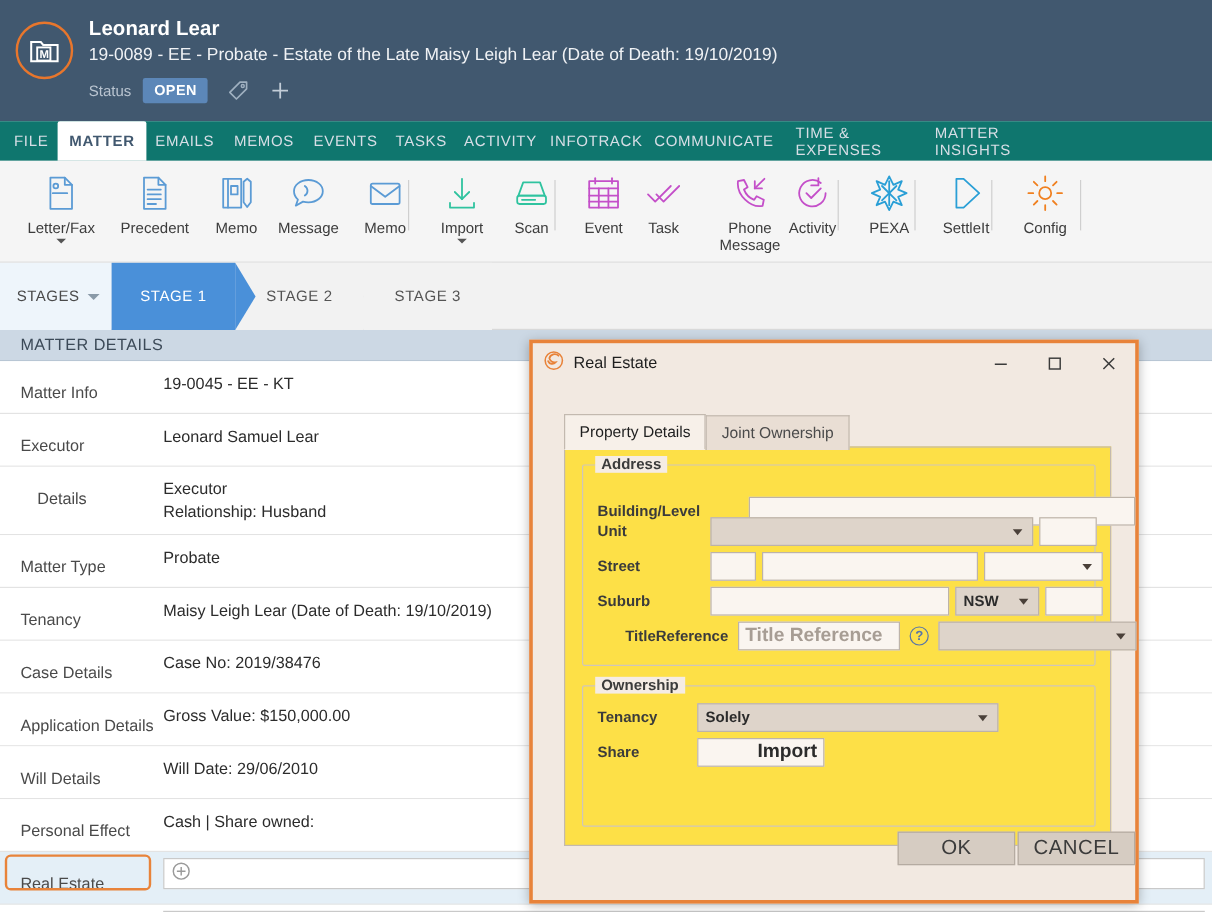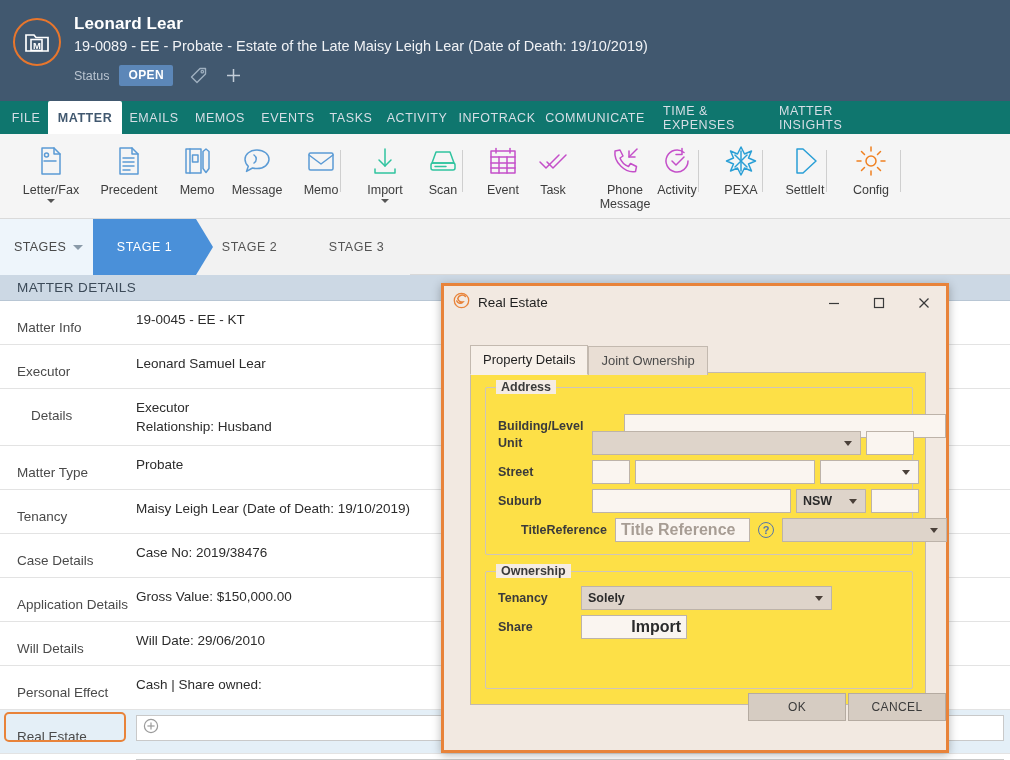--- a/index.html
+++ b/index.html
@@ -212,21 +212,21 @@
     border-top: 5px solid #4a4039;
   }
   .help-icon {
     width: 16px; height: 16px; border: 1.4px solid #5876a8; border-radius: 50%;
     font-size: 11px; color: #5876a8; display: flex; align-items: center; justify-content: center;
   }
   .dlg-footer { position: absolute; left: 0; right: 0; bottom: 0; height: 71px; }
   .dbtn {
     position: absolute; top: 14px; height: 28px; width: 98px;
     background: #d6ccc2; border: 1px solid #b5aba1;
-    font-size: 12px; color: #3b3b3b; letter-spacing: .4px;
+    font-size: 17px; color: #3b3b3b; letter-spacing: .4px;
     display: flex; align-items: center; justify-content: center;
   }
 </style>
 </head>
 <body>
 
 <div id="app">
 
   <div class="app-header">
     <div class="matter-avatar">

